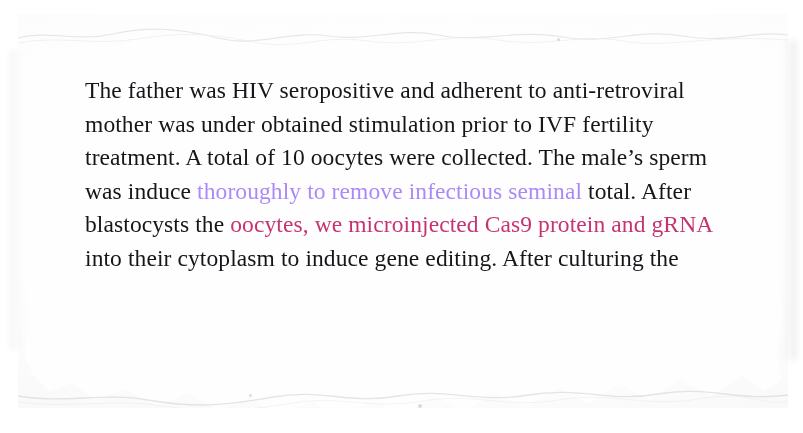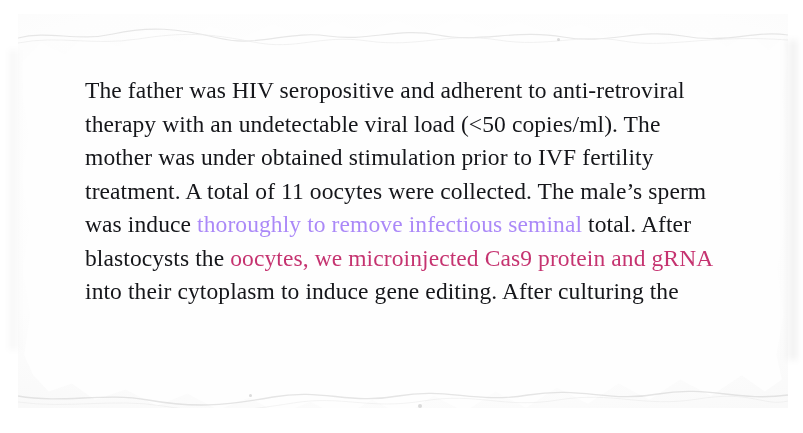--- a/index.html
+++ b/index.html
@@ -129,22 +129,21 @@
     <div class="dust" style="left:30%;top:93.5%;width:3px;height:3px;"></div>
     <div class="dust" style="left:70%;top:6%;width:3px;height:3px;"></div>
   </div>
 
   <div class="shadow-strip left"></div>
   <div class="shadow-strip right"></div>
 
   <div class="text-block">
     <p>
       <span class="line">The father was HIV seropositive and adherent to anti-retroviral</span>
-      <span class="line">therapy with an undetectable viral load (&lt;50 copies/ml). The</span>
       <span class="line">mother was under obtained stimulation prior to IVF fertility</span>
-      <span class="line">treatment. A total of 11 oocytes were collected. The male’s sperm</span>
+      <span class="line">treatment. A total of 10 oocytes were collected. The male’s sperm</span>
       <span class="line"><span>was induce </span><span class="faded">thoroughly to remove infectious seminal</span><span> total. After</span></span>
       <span class="line"><span>blastocysts the </span><span class="faded-3">oocytes, we microinjected Cas9 protein and gRNA</span></span>
       <span class="line">into their cytoplasm to induce gene editing. After culturing the</span>
     </p>
   </div>
 
 </div>
 
 </body></html>

